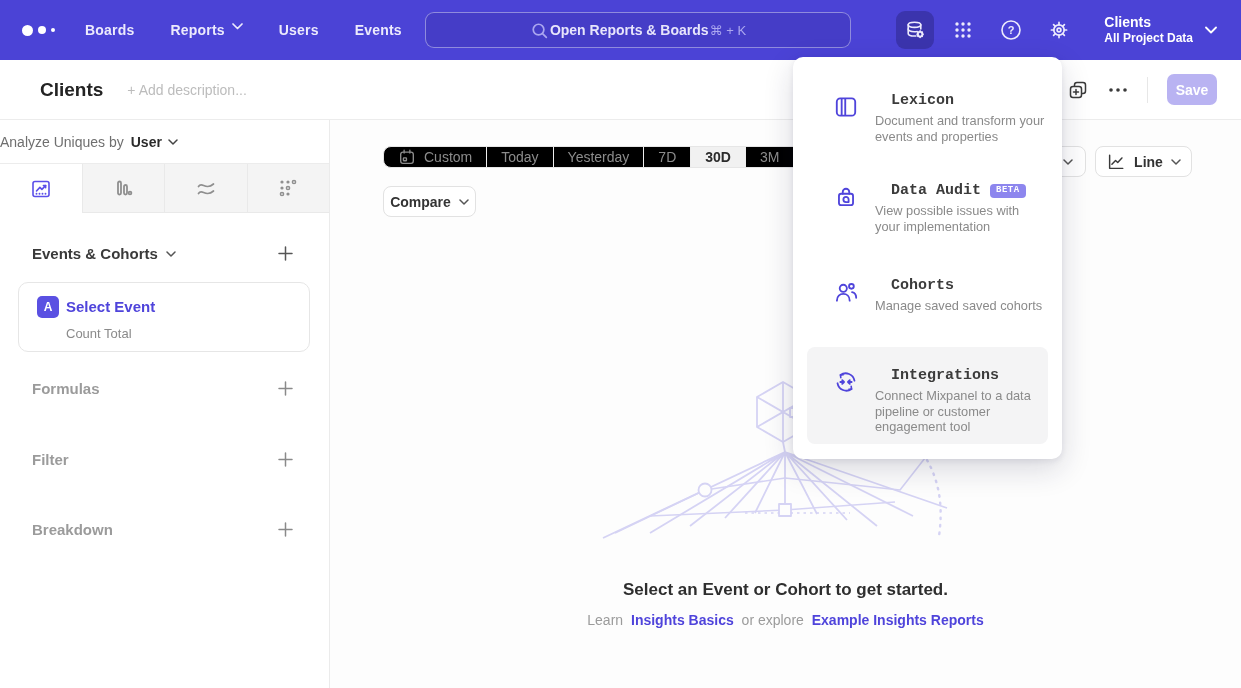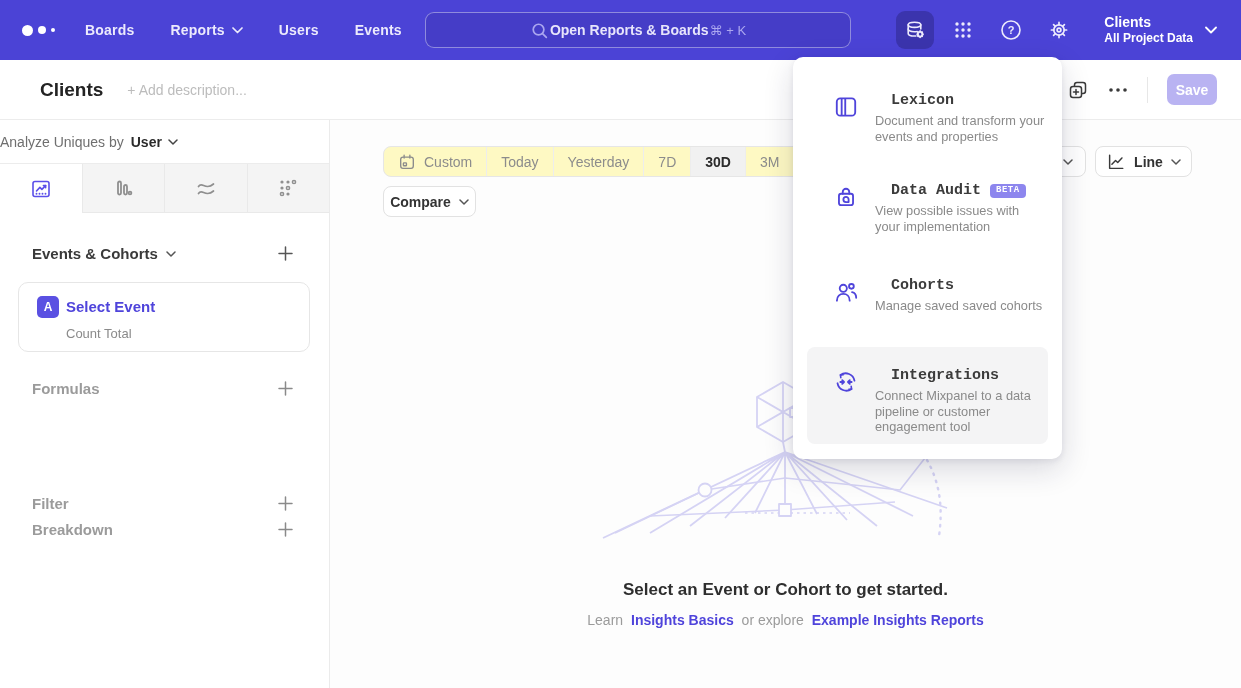--- a/index.html
+++ b/index.html
@@ -14,21 +14,21 @@
   .topnav {
     position:absolute; top:0; left:0; width:1241px; height:60px;
     background:#4b43d6; display:flex; align-items:center; z-index:40;
   }
   .logo { display:flex; align-items:center; gap:5px; margin-left:22px; cursor:pointer; }
   .logo .d1{ width:11px;height:11px;border-radius:50%;background:#fff;}
   .logo .d2{ width:8px;height:8px;border-radius:50%;background:#fff;}
   .logo .d3{ width:4px;height:4px;border-radius:50%;background:#fff;}
   .nav-links { display:flex; align-items:center; gap:36px; margin-left:30px; }
   .nav-link { color:#eceafc; font-size:14px; font-weight:700; letter-spacing:.2px;
-    display:flex; align-items:center; gap:7px; cursor:pointer; }
+    display:flex; align-items:flex-start; gap:7px; cursor:pointer; }
   .nav-chev { margin-top:1px; }
   .searchbar {
     position:absolute; left:425px; top:12px; width:426px; height:36px;
     border:1px solid rgba(255,255,255,.40); border-radius:9px;
     background:rgba(0,0,30,.08);
     display:flex; align-items:center; justify-content:center; gap:1px; cursor:text;
   }
   .searchbar .ph { color:#e7e5fb; font-size:14px; font-weight:700; }
   .searchbar .kbd { color:#aca7f0; font-size:13px; font-weight:400; }
   .nav-right { position:absolute; right:0; top:0; height:60px; display:flex; align-items:center; padding-right:24px; gap:10px; }
@@ -76,22 +76,22 @@
     border:1px solid #e6e6e6; border-radius:10px; background:#fff; cursor:pointer; }
   .event-badge { position:absolute; left:18px; top:13px; width:22px; height:22px; border-radius:5px;
     background:#5a50e2; color:#fff; font-size:12px; font-weight:700; display:flex; align-items:center; justify-content:center; }
   .event-title { position:absolute; left:47px; top:15px; font-size:15px; font-weight:700; color:#4f44db; }
   .event-sub { position:absolute; left:47px; top:43px; font-size:13px; color:#8a8a8a; }
   .section-row { position:absolute; left:32px; right:36px; display:flex; align-items:center; }
   .section-row .side-row-label { color:#9b9b9b; }
 
   
   .main { position:absolute; left:330px; top:120px; right:0; bottom:0; background:#fdfdfd; }
-  .seg-control { position:absolute; left:53px; top:26px; height:31px; display:flex;
-    background:#fef9c3; border:1px solid #e6e6e6; border-radius:8px; overflow:hidden; }
+  .seg-control { position:absolute; left:53px; top:26px; height:22px; display:flex;
+    background:#000000; border:1px solid #e6e6e6; border-radius:8px; overflow:hidden; }
   .seg-item { display:flex; align-items:center; gap:8px; padding:0 14px; font-size:14px; color:#8c8c8c;
     border-left:1px solid #ededed; cursor:pointer; white-space:nowrap; }
   .seg-item:first-child { border-left:none; }
   .seg-item.selected { background:#f1f1f1; color:#2b2b2b; font-weight:700; }
   .pill-btn { position:absolute; height:31px; background:#fff; border:1px solid #e2e2e2; border-radius:8px;
     display:flex; align-items:center; justify-content:center; gap:8px;
     font-size:14px; font-weight:700; color:#333; cursor:pointer; }
   .compare-btn { left:53px; top:66px; width:93px; }
   .hidden-dd { left:690px; top:26px; width:66px; justify-content:flex-end; padding-right:12px; }
   .line-btn { left:765px; top:26px; width:97px; }
@@ -290,21 +290,21 @@
   </div>
 
   <div class="section-row" style="top:260px;">
     <span class="side-row-label">Formulas</span>
     <span class="row-plus">
       <svg width="15" height="15" viewBox="0 0 15 15">
           <path d="M7.5 1v13M1 7.5h13" stroke="#8a8a8a" stroke-width="1.5" stroke-linecap="round"></path>
         </svg>
     </span>
   </div>
-  <div class="section-row" style="top:331px;margin-top:44px;">
+  <div class="section-row" style="top:331px;">
     <span class="side-row-label">Filter</span>
     <span class="row-plus">
       <svg width="15" height="15" viewBox="0 0 15 15">
           <path d="M7.5 1v13M1 7.5h13" stroke="#8a8a8a" stroke-width="1.5" stroke-linecap="round"></path>
         </svg>
     </span>
   </div>
   <div class="section-row" style="top:401px;">
     <span class="side-row-label">Breakdown</span>
     <span class="row-plus">

